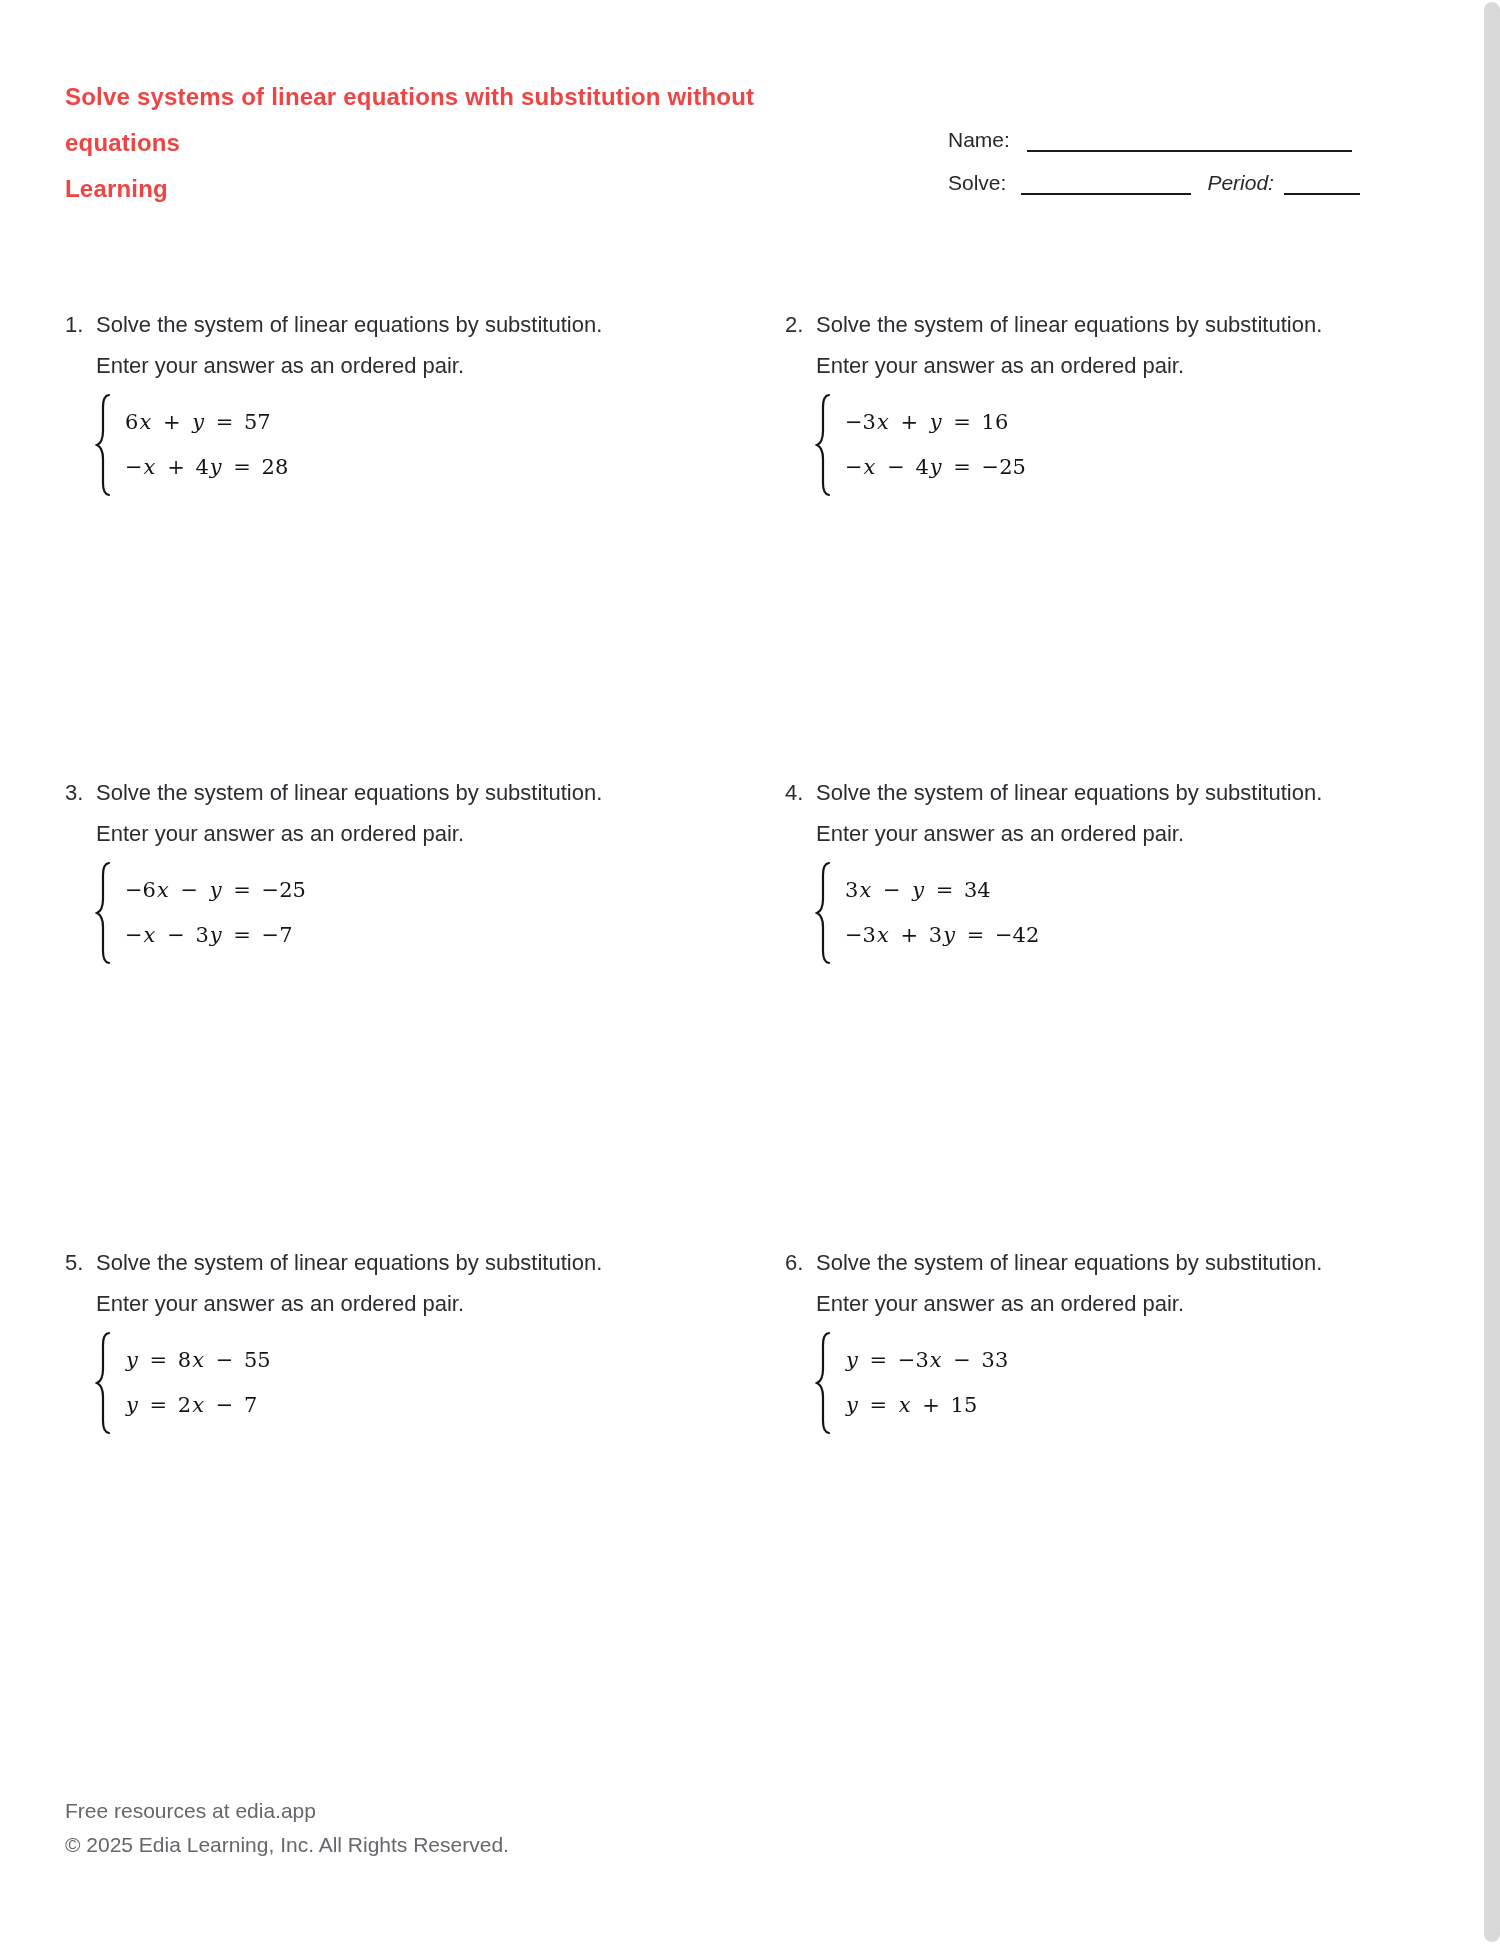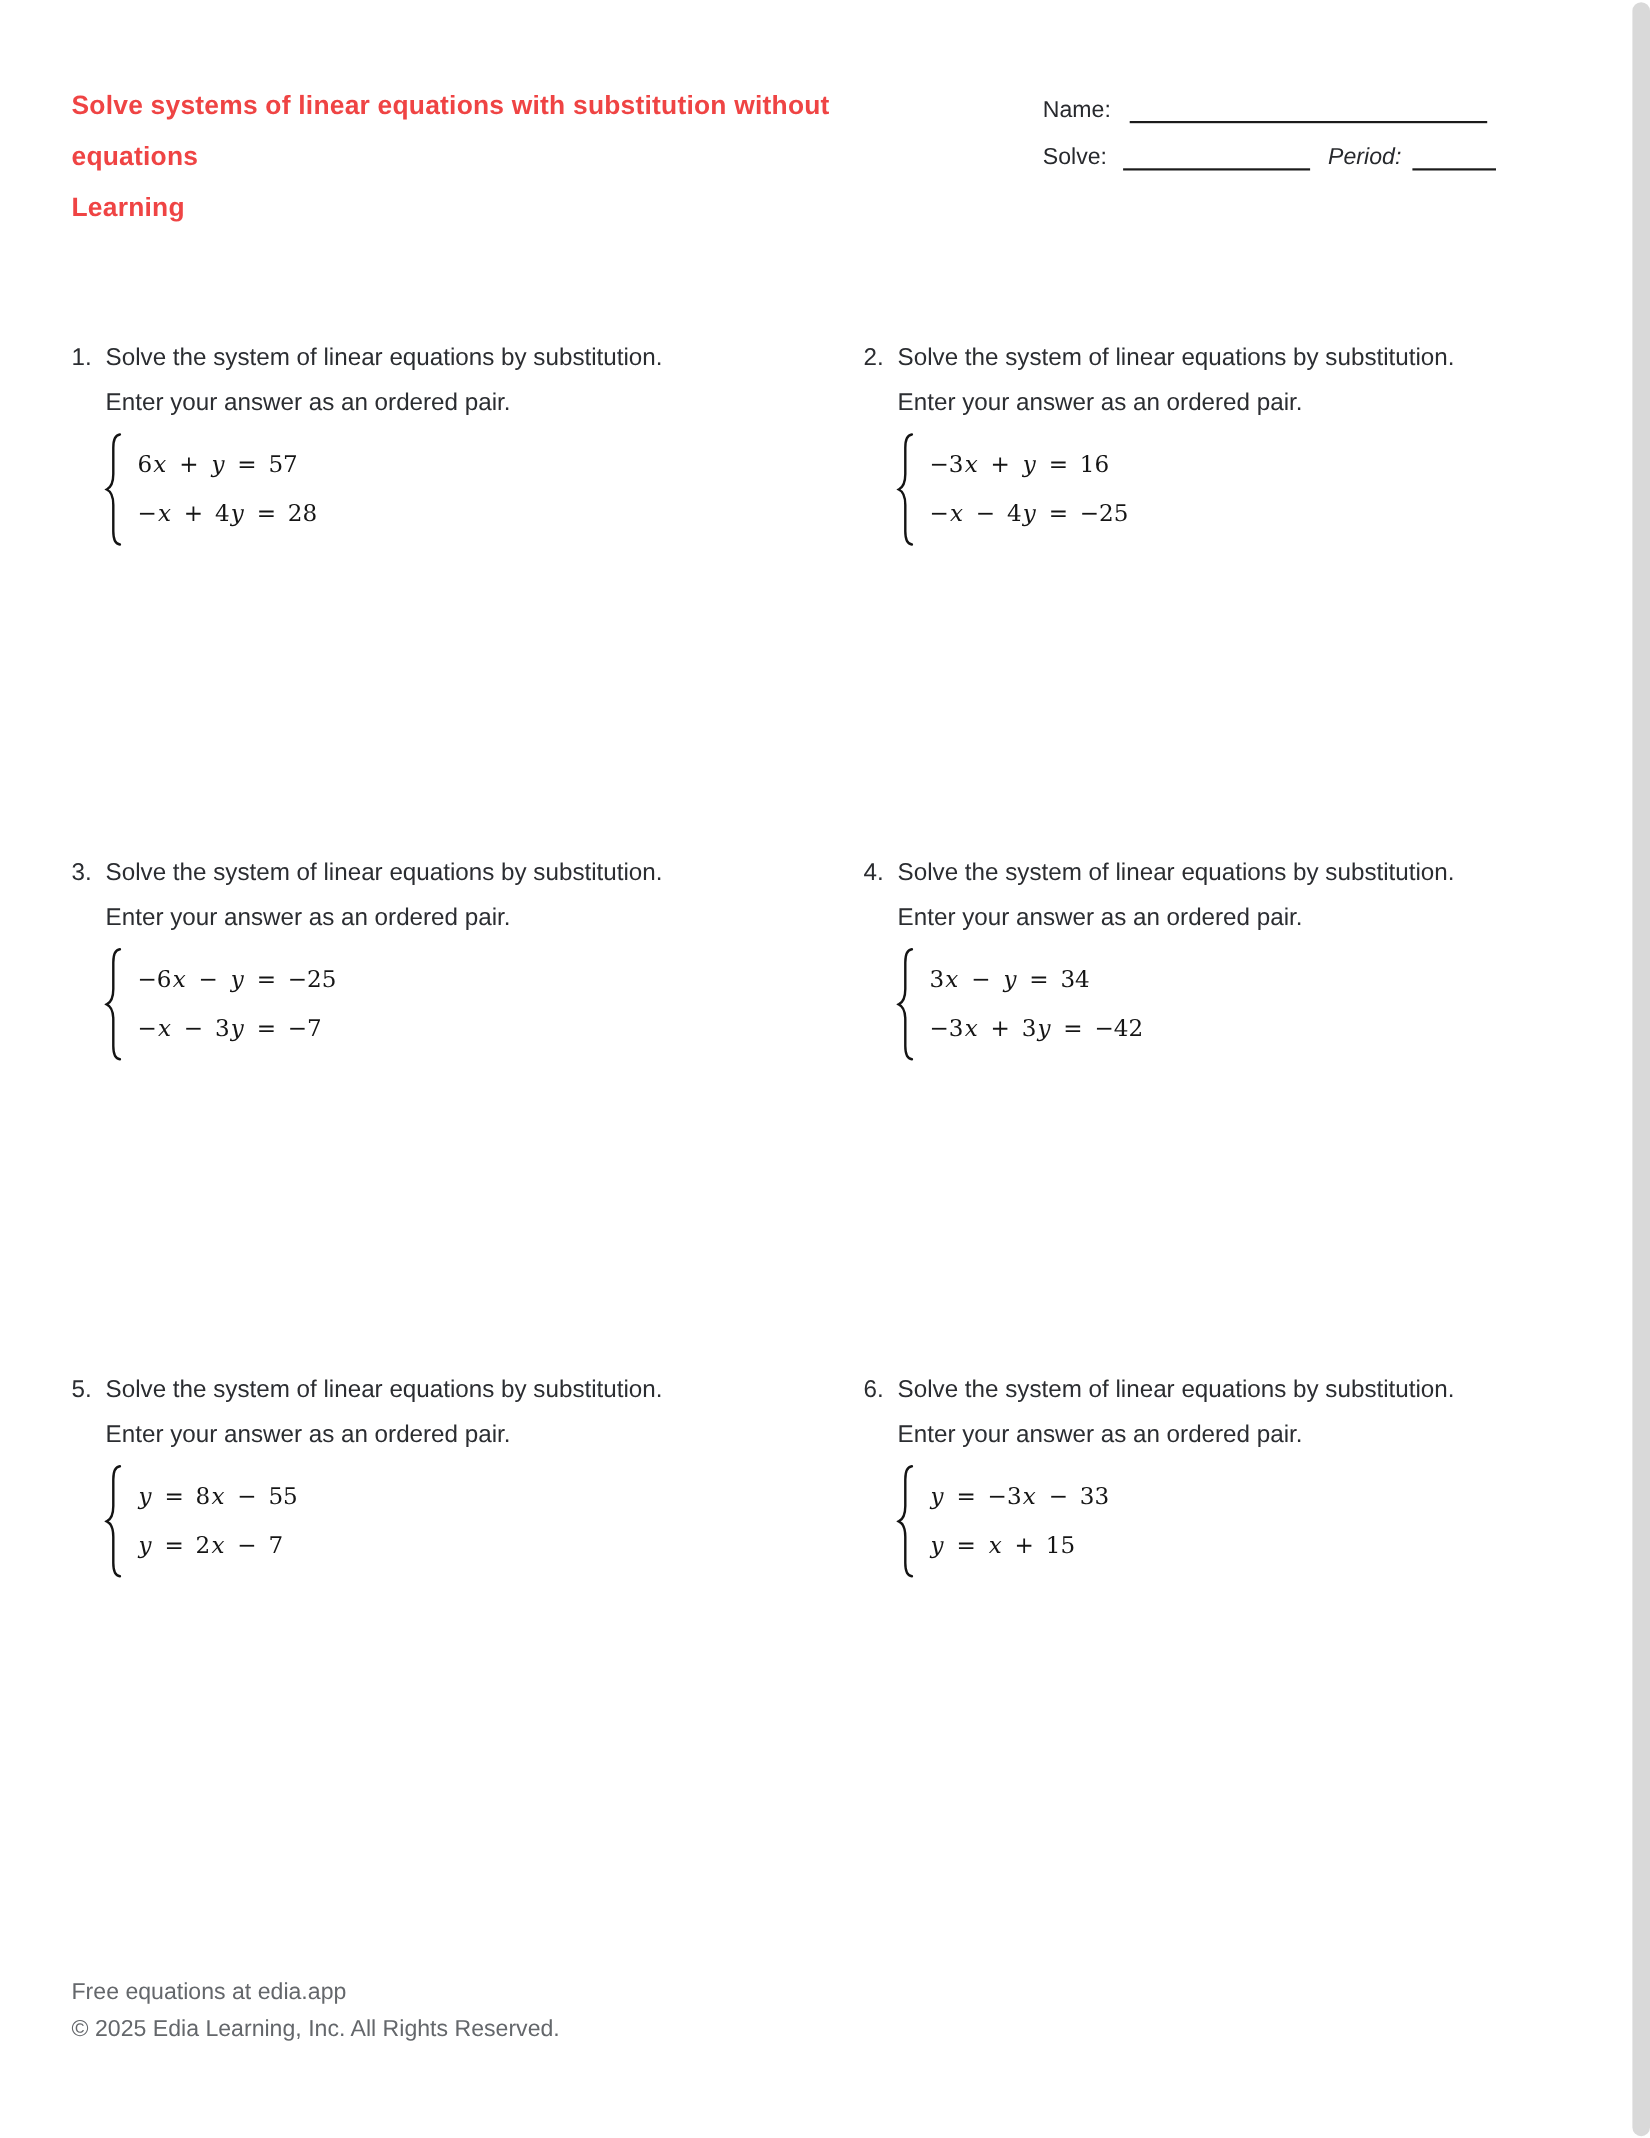--- a/index.html
+++ b/index.html
@@ -14,21 +14,21 @@
 
   
   .title-block {
     position: absolute; left: 65px; top: 74px; width: 760px;
     font-size: 24px; font-weight: 700; line-height: 46px;
     color: #ef4444; letter-spacing: 0.2px;
   }
   .fields-row {
     position: absolute;
     display: flex; align-items: flex-end;
-    font-size: 21px; color: #27292d;
+    font-size: 21px; color: #27292d; margin-top: 40px;
   }
   #name-row   { left: 948px; top: 88px;  }
   #date-row   { left: 948px; top: 131px; }
   .blank {
     display: inline-block;
     border-bottom: 2px solid #1b1b1b;
     height: 20px;
   }
   .blank-name   { width: 325px; margin-left: 17px; }
   .blank-date   { width: 170px; margin-left: 15px; }
@@ -173,19 +173,19 @@
         <path d="M14 2 C9.5 2.5 8 6.5 8 14 L8 38 C8 46 6.5 50 2 52 C6.5 54 8 58 8 66 L8 90 C8 97.5 9.5 101.5 14 102" fill="none" stroke="#141414" stroke-width="2.2" stroke-linecap="round"></path>
       </svg>
       <div class="eqs">
         <div class="eq"><i>y</i> = −3<i>x</i> − 33</div>
         <div class="eq"><i>y</i> = <i>x</i> + 15</div>
       </div>
     </div>
   </div>
 
   <div class="footer">
-    <div>Free equations at edia.app</div>
+    <div>Free resources at edia.app</div>
     <div>© 2025 Edia Learning, Inc. All Rights Reserved.</div>
   </div>
 
   <div class="scrollbar-track"></div>
 
 </div>
 
 </body></html>

